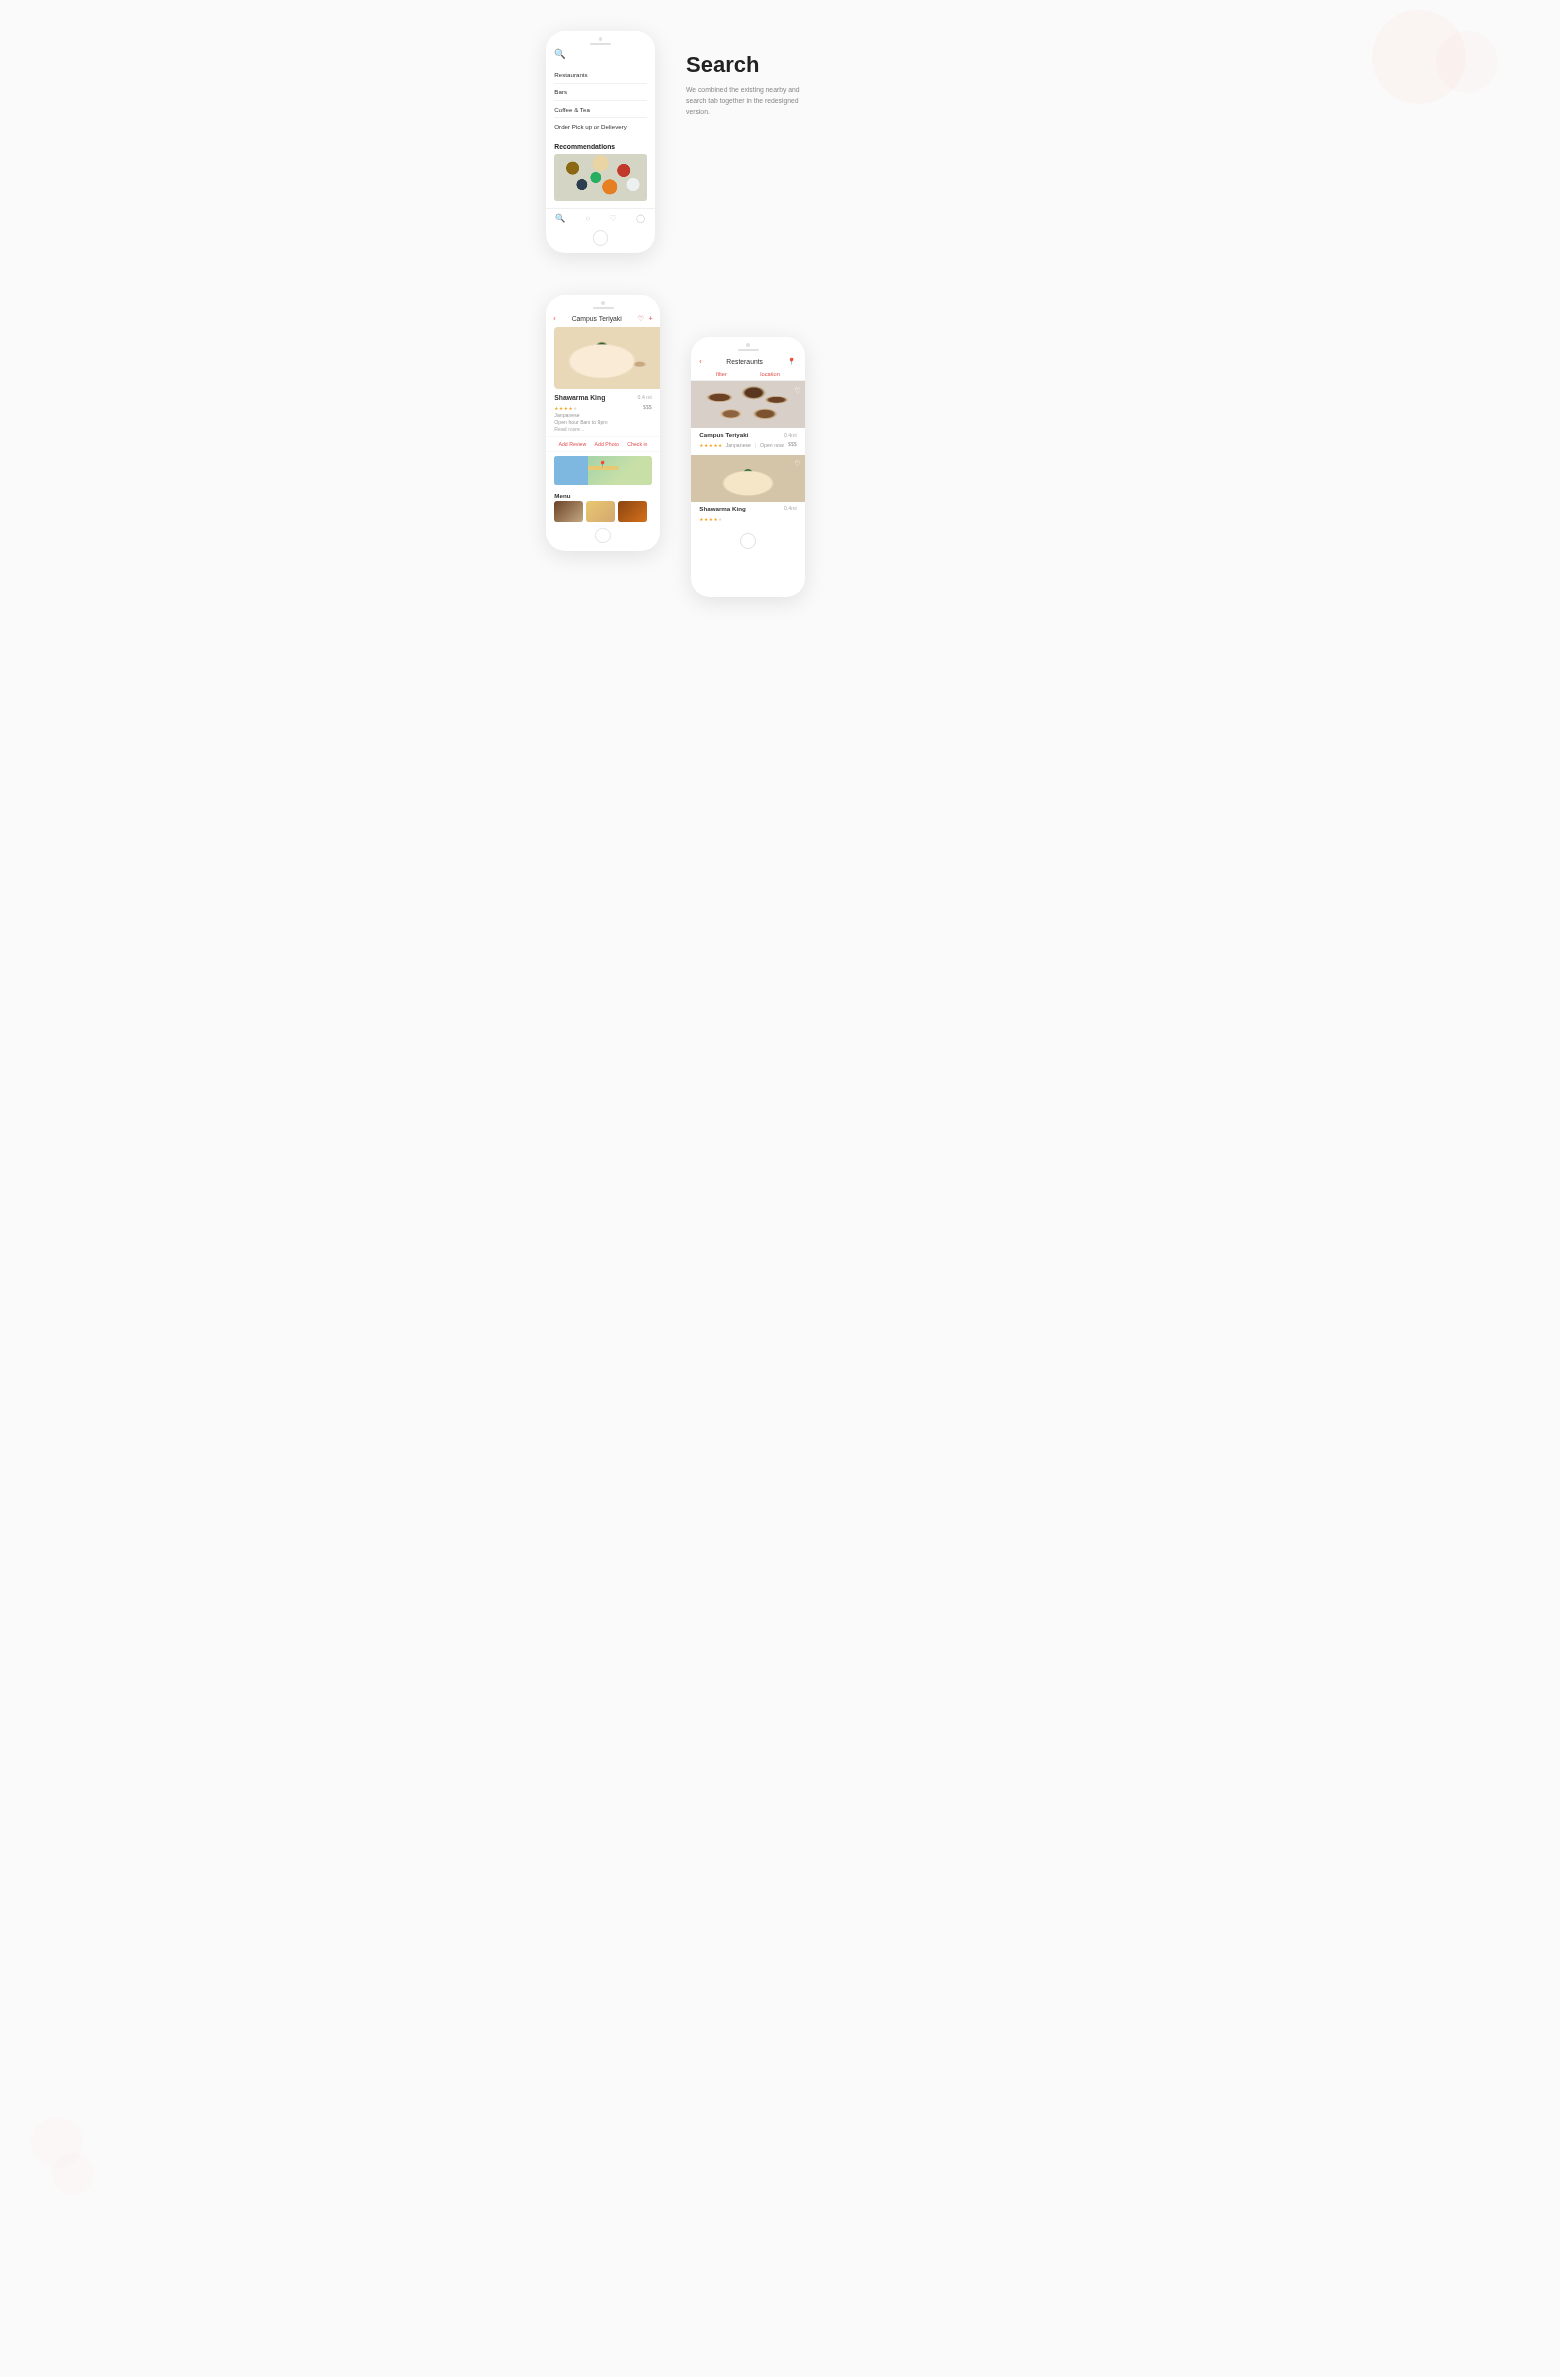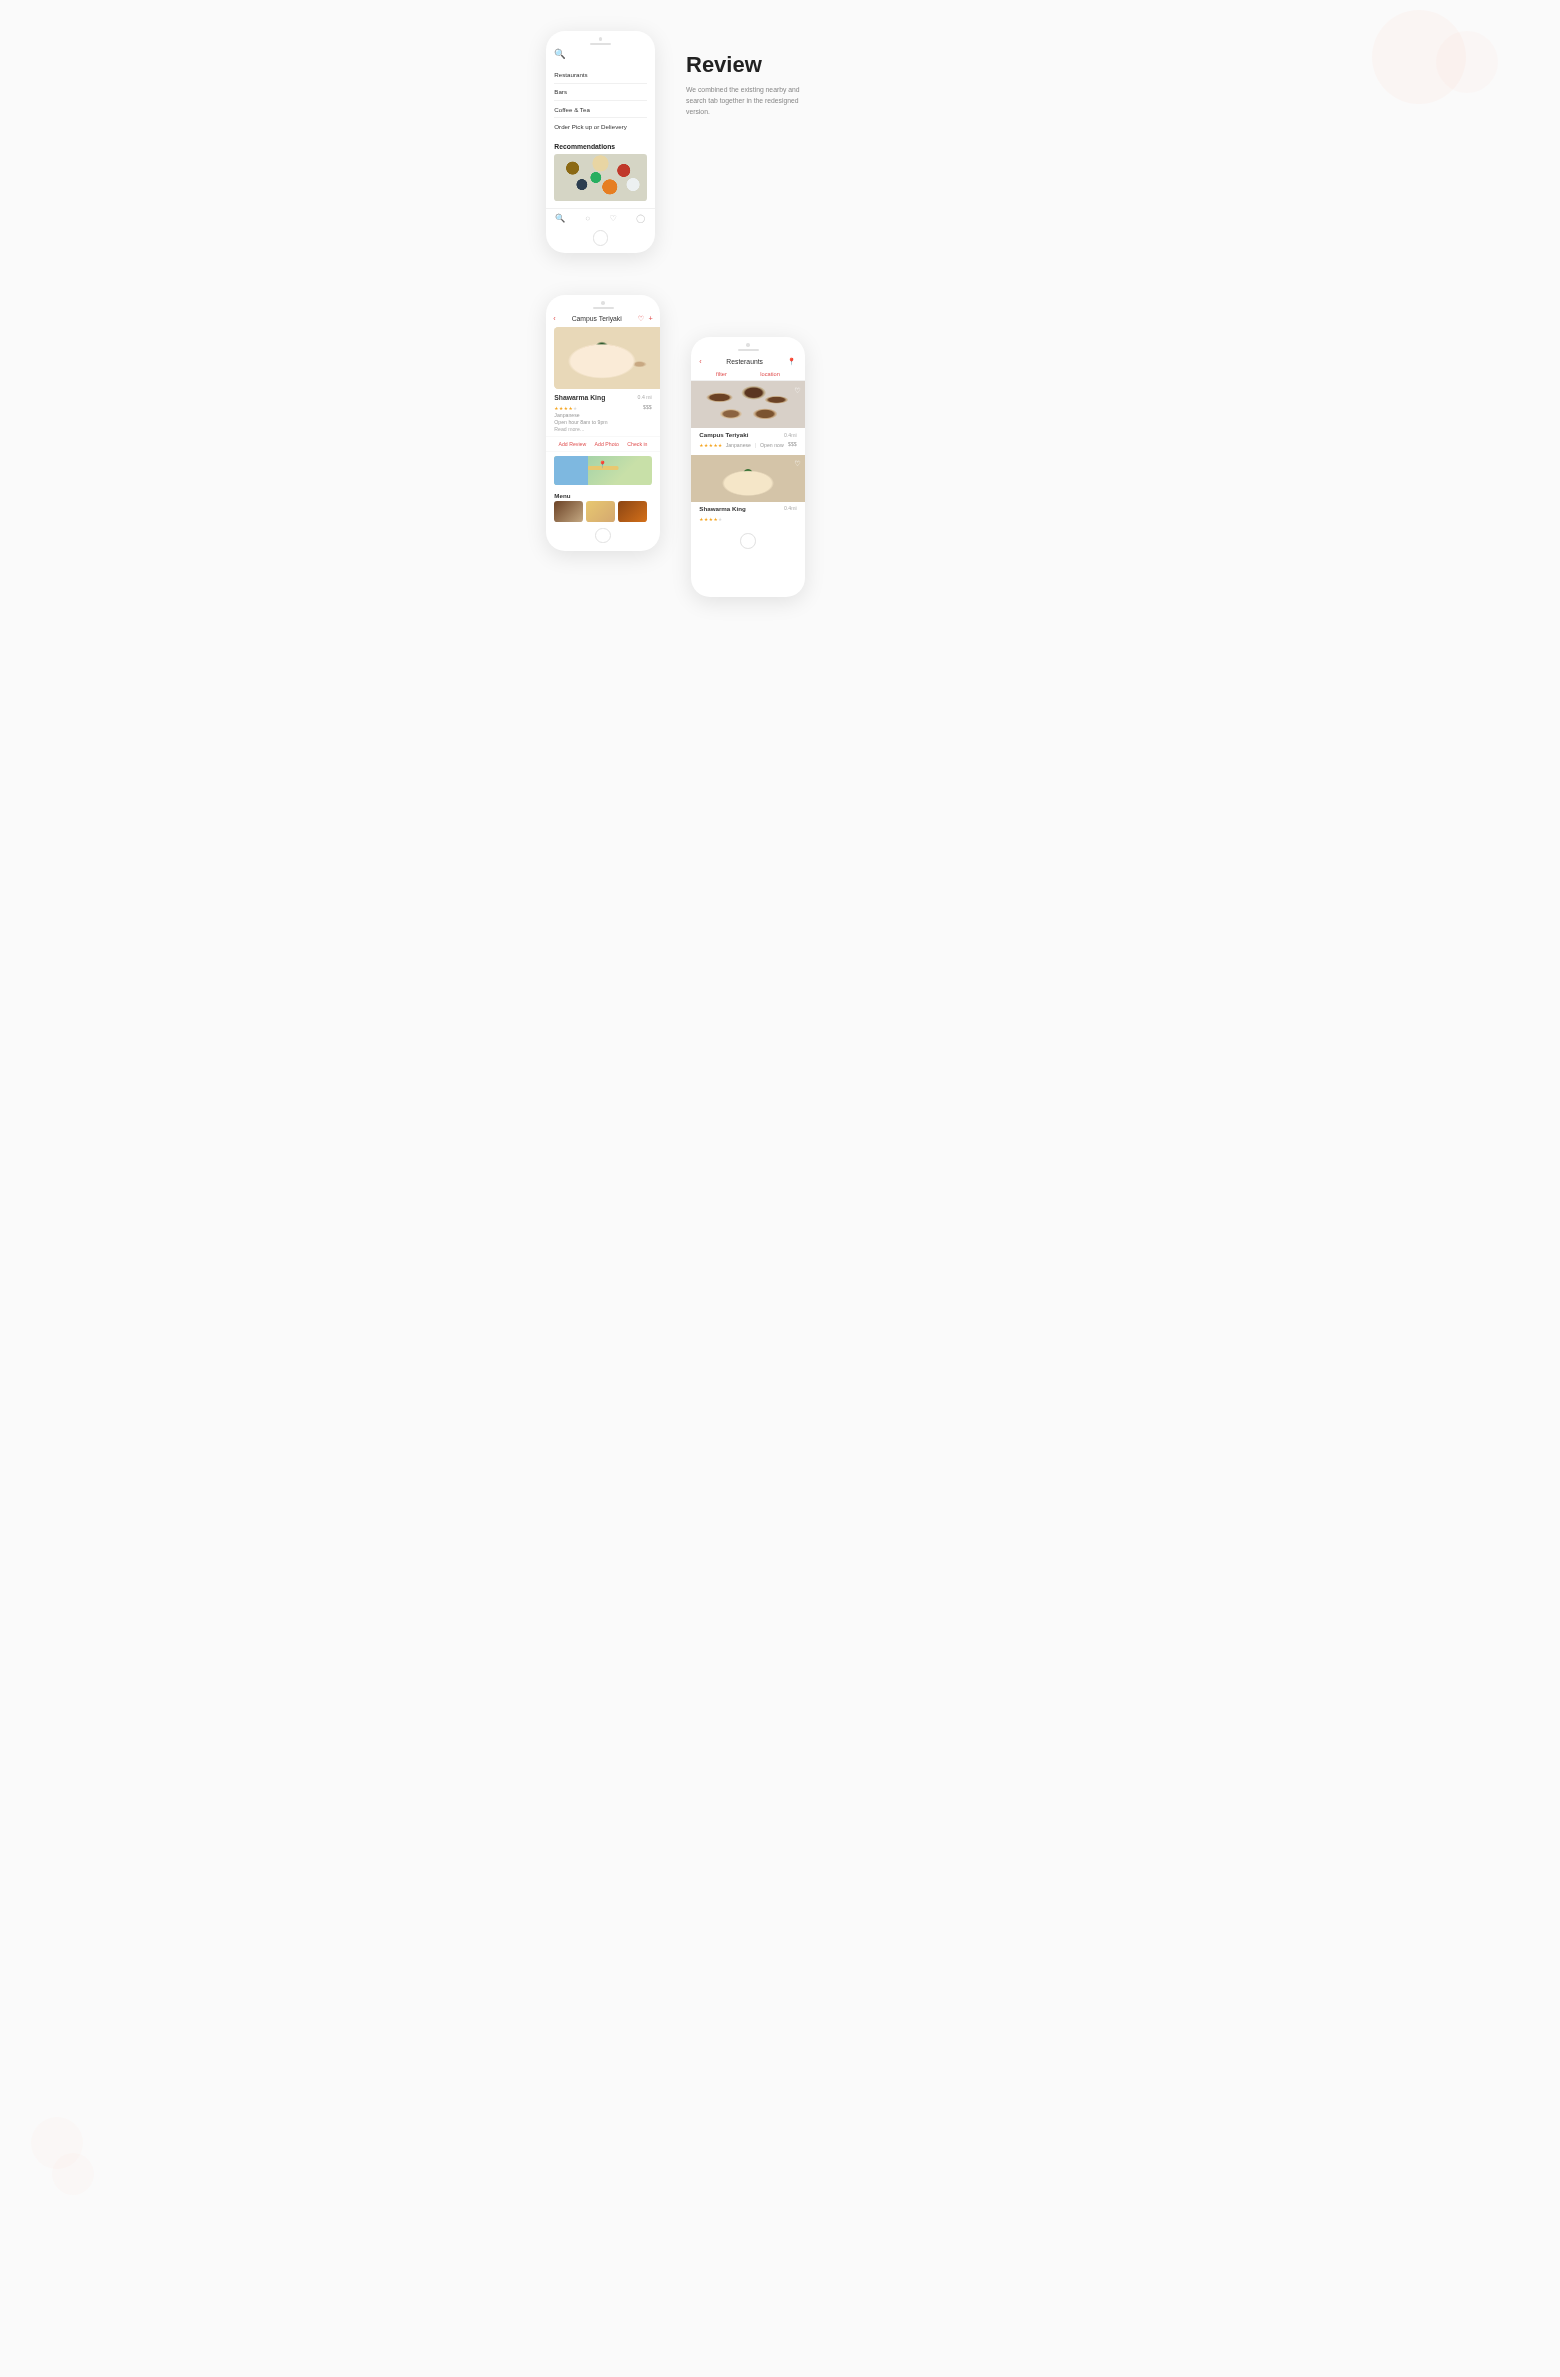--- a/index.html
+++ b/index.html
@@ -596,21 +596,21 @@
           <span class="nav-icon">♡</span>
           <span class="nav-icon">◯</span>
         </div>
 
         <div class="phone-bottom">
           <div class="phone-home"></div>
         </div>
       </div>
 
       <div class="desc-block">
-        <div class="desc-title">Review</div>
+        <div class="desc-title">Search</div>
         <div class="desc-subtitle">We combined the existing nearby and search tab together in the redesigned version.</div>
       </div>
     </div>
 
     <div class="section-detail">
 
       <div class="phone detail-phone">
         <div class="phone-top">
           <div class="phone-camera"></div>
           <div class="phone-speaker"></div>

